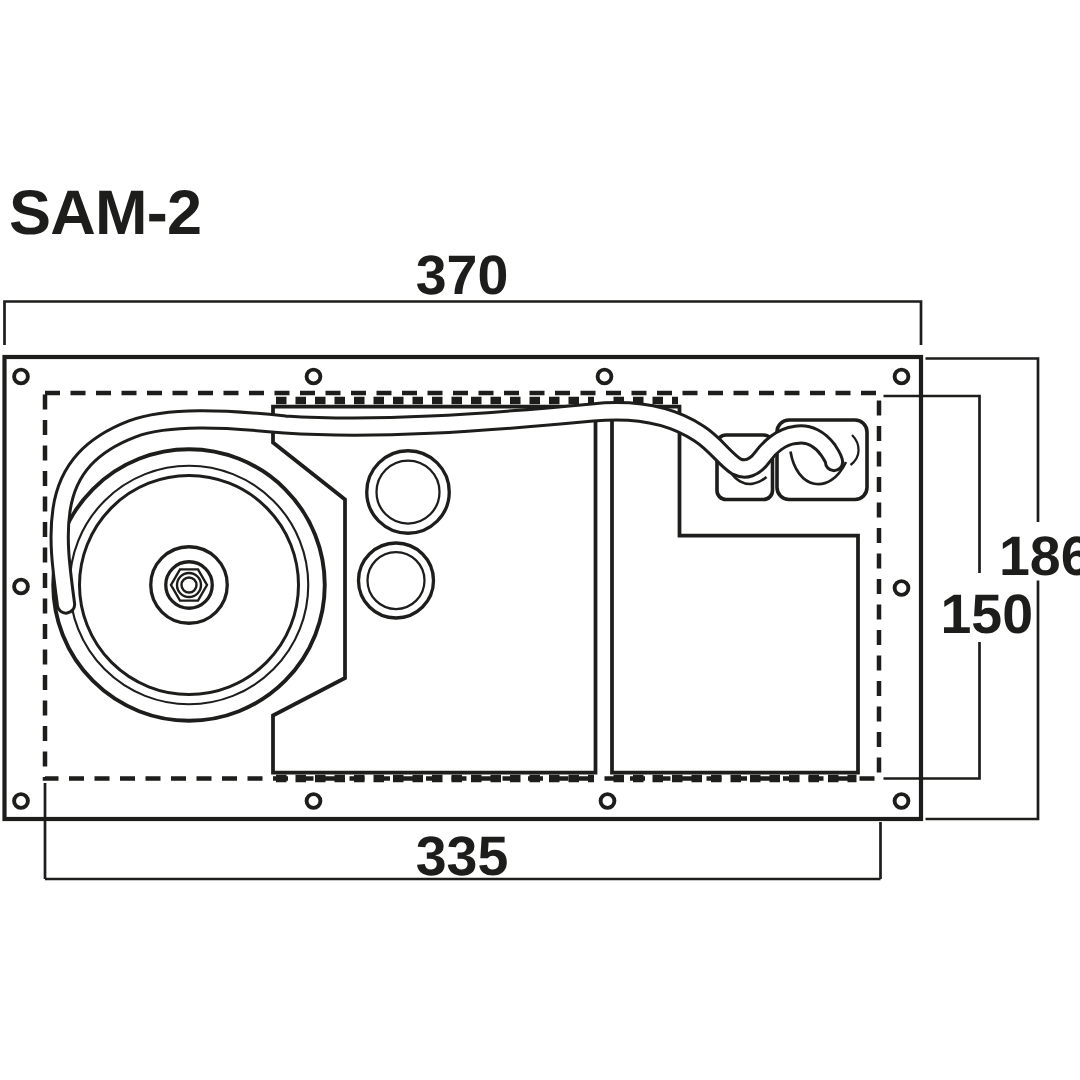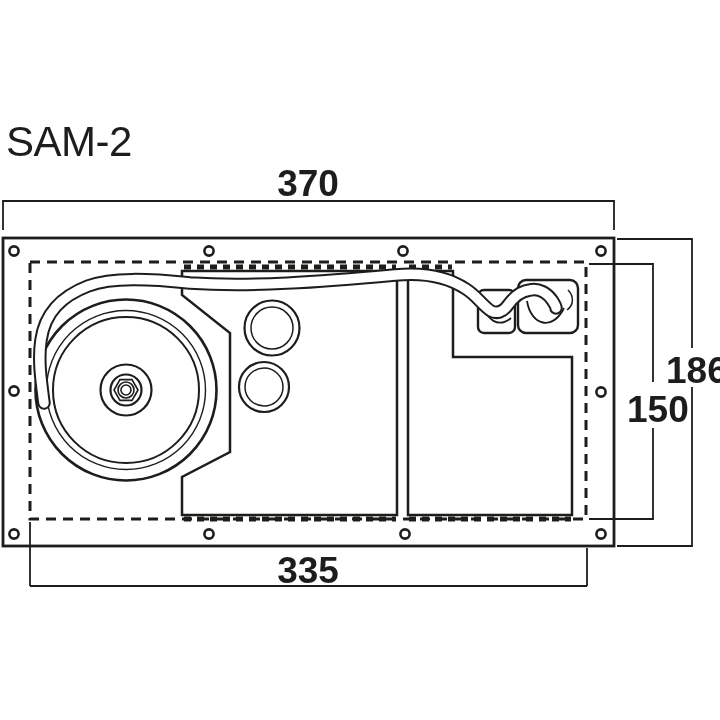--- a/index.html
+++ b/index.html
@@ -15,21 +15,21 @@
     position: relative;
     width: 720px;
     height: 720px;
     background: #ffffff;
   }
   .product-title {
     position: absolute;
     left: 6px;
     top: 121px;
     font-size: 42px;
-    font-weight: normal;
+    font-weight: bold;
     letter-spacing: -0.5px;
     color: #1d1d1b;
     line-height: 1;
     white-space: nowrap;
   }
   svg.drawing {
     position: absolute;
     left: 0;
     top: 0;
   }

